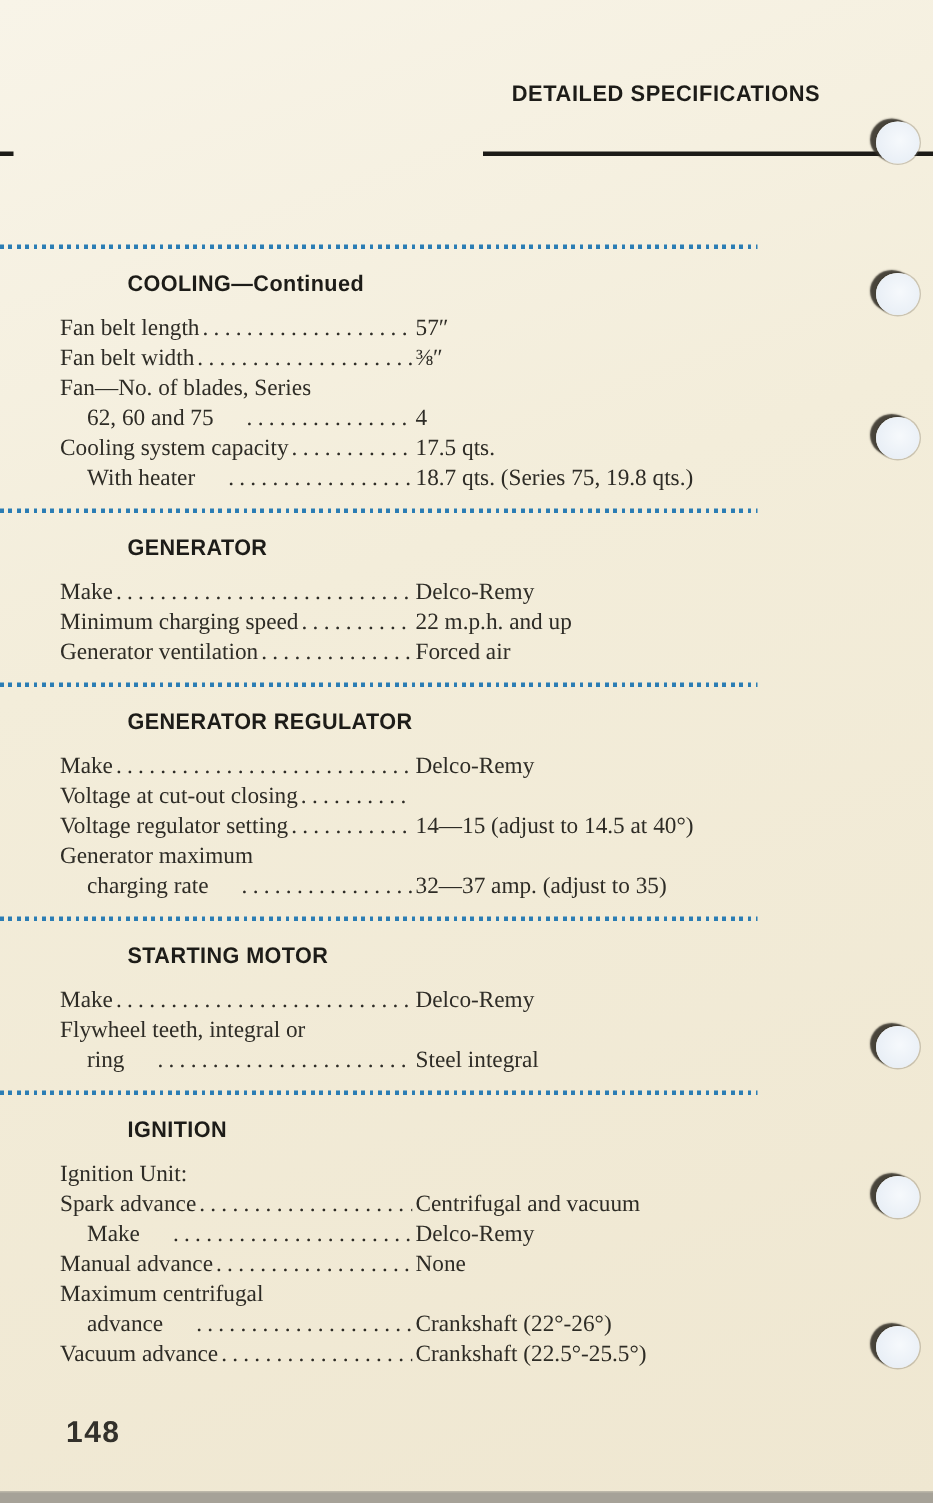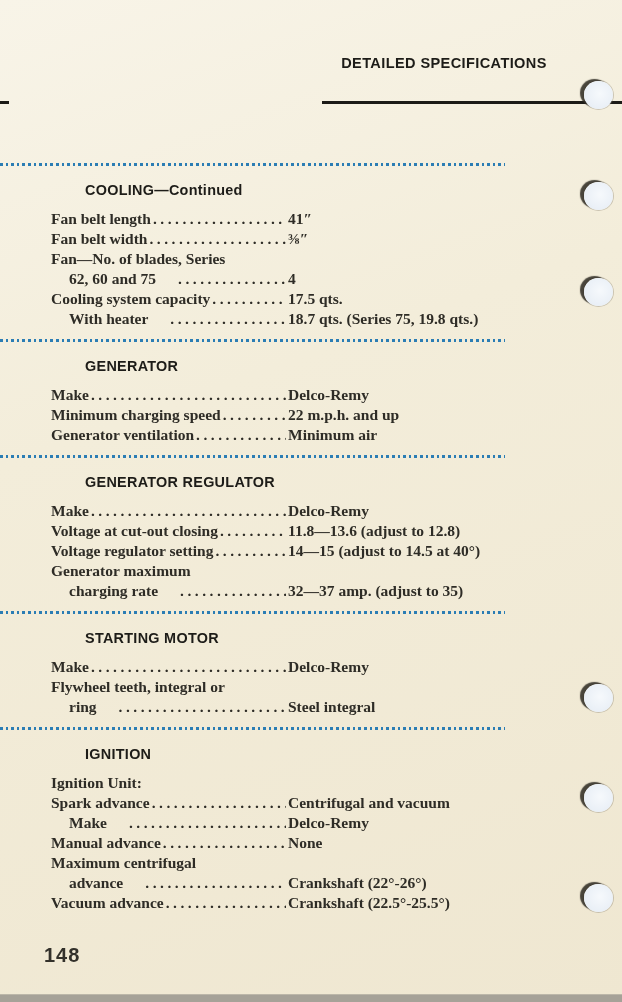--- a/index.html
+++ b/index.html
@@ -47,21 +47,21 @@
     background: repeating-linear-gradient(to right, #2b7db4 0 2.6px, rgba(0,0,0,0) 2.6px 5.6px);
   }
   .section-heading {
     margin: 0 0 10px 85px;
     font-family: "Liberation Sans", sans-serif;
     font-size: 15px; font-weight: 700; letter-spacing: 0.3px;
     line-height: 19px; color: #1d1c18;
     transform: scaleX(0.96); transform-origin: left;
     white-space: nowrap;
   }
-  .section-rows { margin: 0 0 10px 51px; font-weight: bold; }
+  .section-rows { margin: 0 0 10px 40px; }
 
   .row { display: flex; line-height: 20px; font-size: 15.5px; }
   .lw { flex: 0 0 235px; max-width: 235px; display: flex; overflow: hidden; box-sizing: border-box; }
   .row.indent .lw { padding-left: 18px; gap: 20px; }
   .lbl { white-space: nowrap; }
   .leader { flex: 1 1 auto; overflow: hidden; white-space: nowrap; }
   .leader::after {
     content: "........................................................";
     letter-spacing: 3.5px; margin-left: 2px;
   }
@@ -108,21 +108,21 @@
   <main class="content">
   <section>
     <div class="separator"></div>
     <h2 class="section-heading">COOLING—Continued</h2>
     <div class="section-rows">
   <div class="row">
     <span class="lw">
               <span class="lbl">Fan belt length</span>
               <span class="leader"></span>
             </span>
-    <span class="val">41″</span>
+    <span class="val">57″</span>
   </div>
 
   <div class="row">
     <span class="lw">
               <span class="lbl">Fan belt width</span>
               <span class="leader"></span>
             </span>
     <span class="val">⅜″</span>
   </div>
 
@@ -177,21 +177,21 @@
               <span class="leader"></span>
             </span>
     <span class="val">22 m.p.h. and up</span>
   </div>
 
   <div class="row">
     <span class="lw">
               <span class="lbl">Generator ventilation</span>
               <span class="leader"></span>
             </span>
-    <span class="val">Minimum air</span>
+    <span class="val">Forced air</span>
   </div>
 </div>
   </section>
 
   <section>
     <div class="separator"></div>
     <h2 class="section-heading">GENERATOR REGULATOR</h2>
     <div class="section-rows">
   <div class="row">
     <span class="lw">
@@ -199,21 +199,20 @@
               <span class="leader"></span>
             </span>
     <span class="val">Delco-Remy</span>
   </div>
 
   <div class="row">
     <span class="lw">
               <span class="lbl">Voltage at cut-out closing</span>
               <span class="leader"></span>
             </span>
-    <span class="val">11.8—13.6 (adjust to 12.8)</span>
   </div>
 
   <div class="row">
     <span class="lw">
               <span class="lbl">Voltage regulator setting</span>
               <span class="leader"></span>
             </span>
     <span class="val">14—15 (adjust to 14.5 at 40°)</span>
   </div>
 

